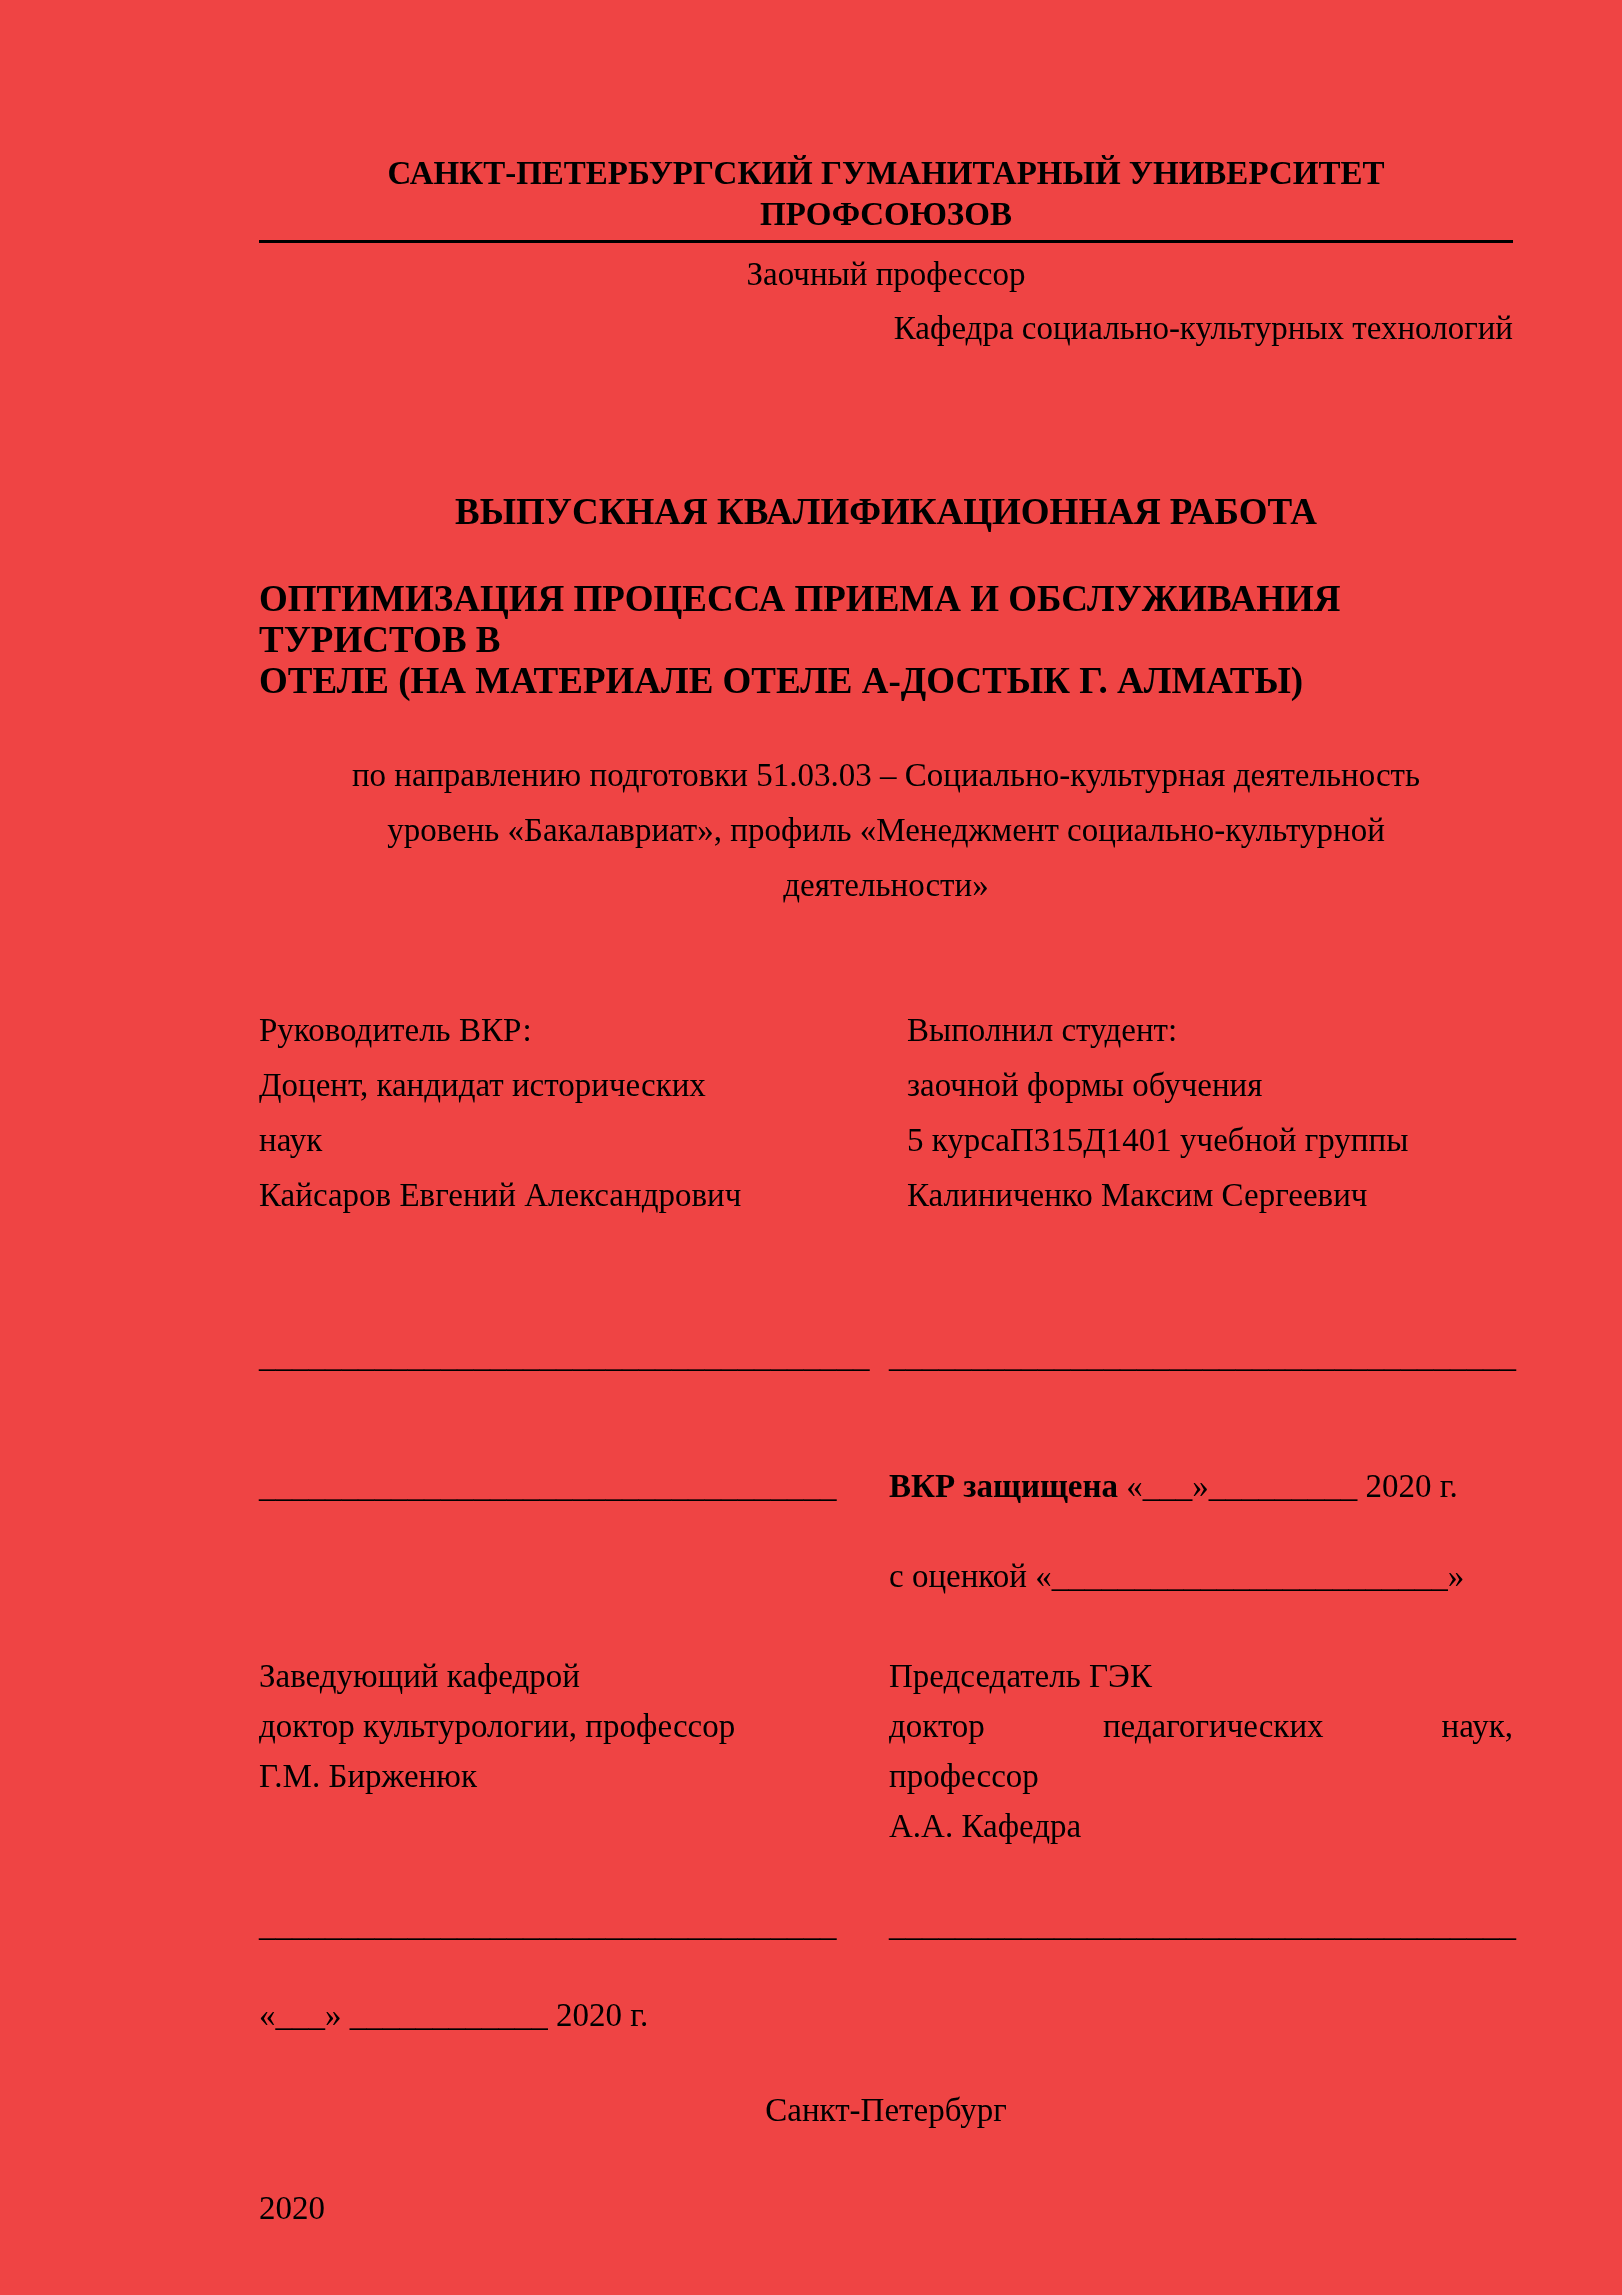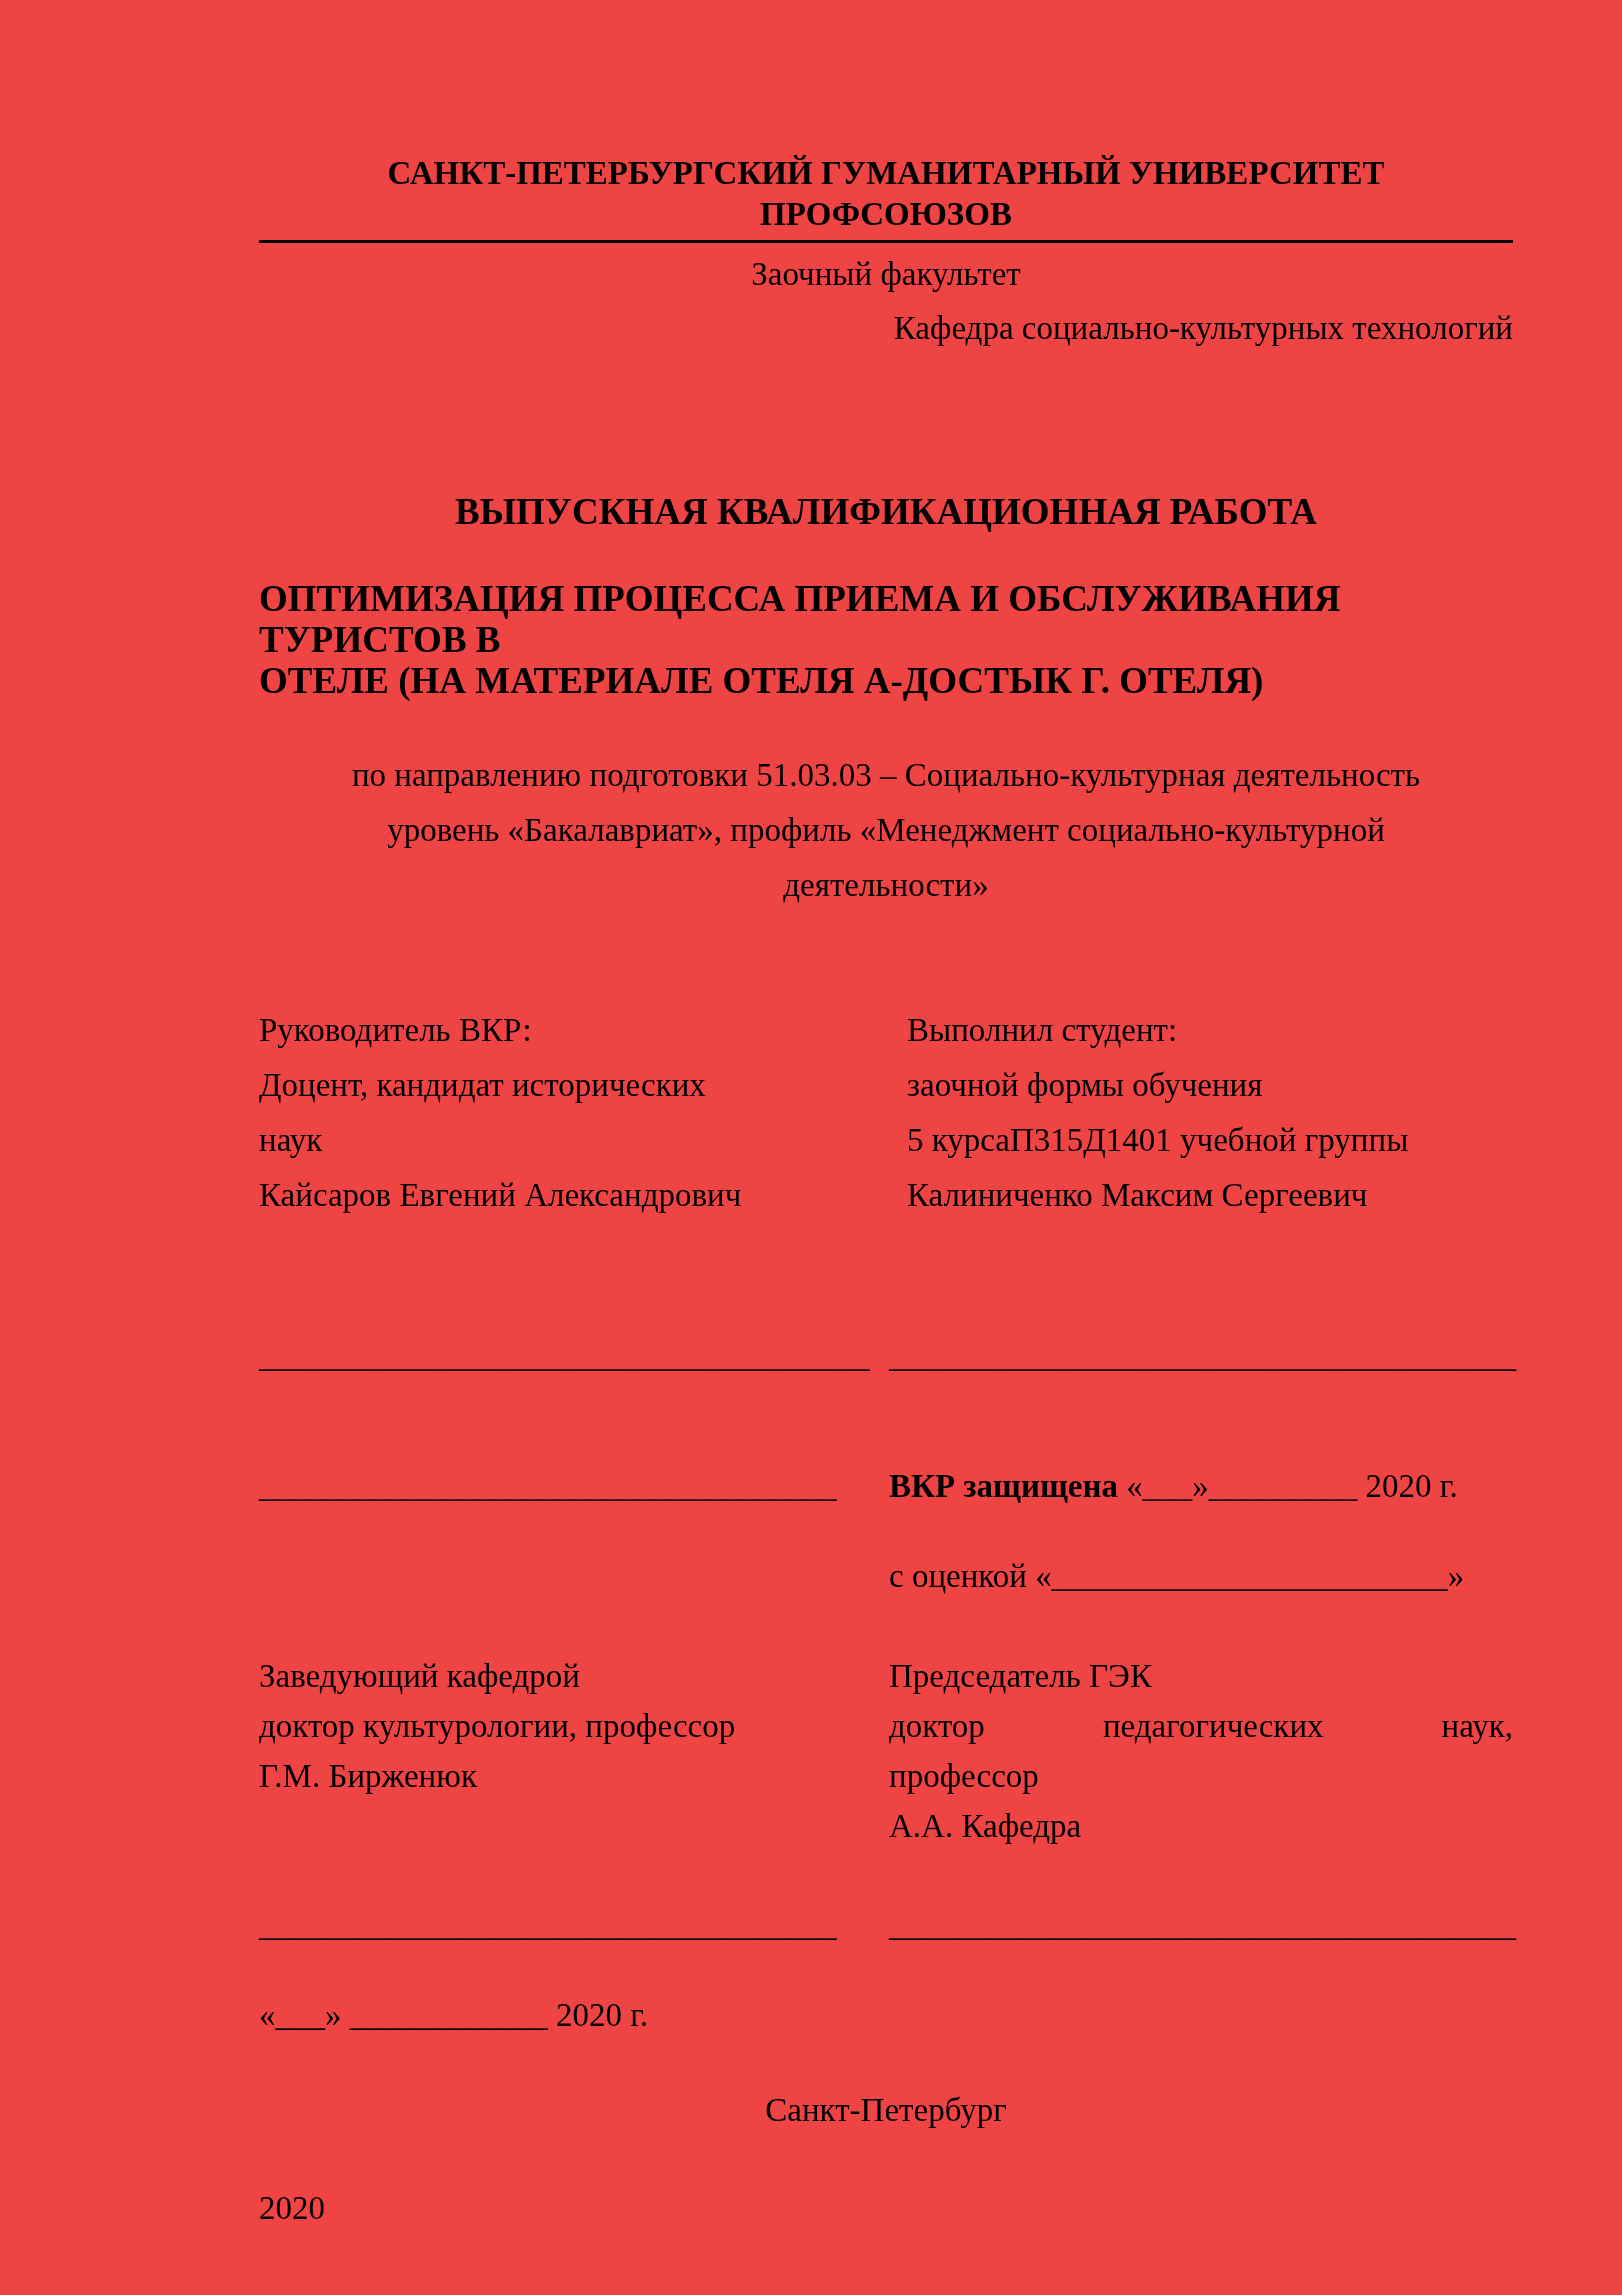--- a/index.html
+++ b/index.html
@@ -61,29 +61,29 @@
   .b { font-weight: bold; }
   .justified { text-align: justify; text-align-last: justify; }
 </style>
 </head>
 <body>
 
 <div class="page">
 
   <div class="header">САНКТ-ПЕТЕРБУРГСКИЙ ГУМАНИТАРНЫЙ УНИВЕРСИТЕТ ПРОФСОЮЗОВ</div>
 
-  <div class="faculty">Заочный факультет</div>
+  <div class="faculty">Заочный профессор</div>
 
   <div class="department">Кафедра социально-культурных технологий</div>
 
   <div class="title">ВЫПУСКНАЯ КВАЛИФИКАЦИОННАЯ РАБОТА</div>
 
   <div class="subtitle">
     <div>ОПТИМИЗАЦИЯ ПРОЦЕССА ПРИЕМА И ОБСЛУЖИВАНИЯ ТУРИСТОВ В</div>
-    <div>ОТЕЛЕ (НА МАТЕРИАЛЕ ОТЕЛЯ А-ДОСТЫК Г. ОТЕЛЯ)</div>
+    <div>ОТЕЛЕ (НА МАТЕРИАЛЕ ОТЕЛЕ А-ДОСТЫК Г. АЛМАТЫ)</div>
   </div>
 
   <div class="program">
     <div>по направлению подготовки 51.03.03 – Социально-культурная деятельность</div>
     <div>уровень «Бакалавриат», профиль «Менеджмент социально-культурной</div>
     <div>деятельности»</div>
   </div>
 
   <div class="cols people">
     <div class="col-left">

